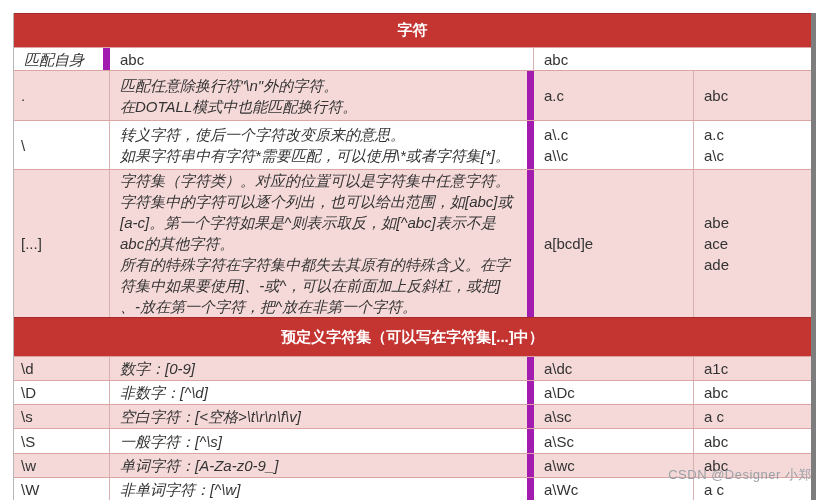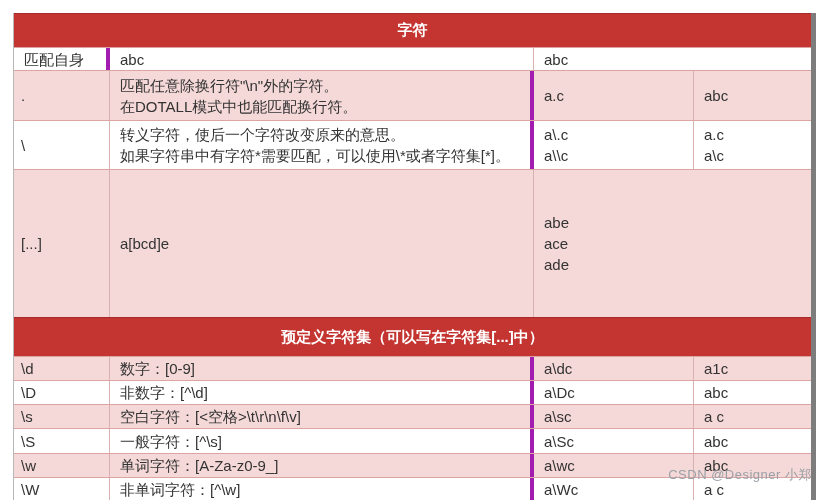--- a/index.html
+++ b/index.html
@@ -34,21 +34,21 @@
   .row.white{background:#ffffff;}
   .row.pink{background:#f5d9d8;}
   .cell{
     display:flex;align-items:center;
     padding:1px 4px 1px 10px;
     box-sizing:border-box;
     white-space:pre-line;
     overflow:hidden;
   }
   .c1{padding-left:7px;border-right:1px solid #d7b2b1;}
-  .c2{border-right:4px solid #a21caf;}
+  .c2{border-right:7px solid #a21caf;font-style:italic;}
   .c3{border-right:1px solid #d7b2b1;}
   .watermark{
     position:absolute;right:11px;bottom:16px;
     color:#9aa0a6;font-size:13px;letter-spacing:.5px;
     white-space:nowrap;
   }
 </style>
 </head>
 <body>
 
@@ -77,20 +77,27 @@
     <div class="cell c2">转义字符，使后一个字符改变原来的意思。
 如果字符串中有字符*需要匹配，可以使用\*或者字符集[*]。</div>
     <div class="cell c3">a\.c
 a\\c</div>
     <div class="cell c4">a.c
 a\c</div>
   </div>
 
   <div class="row pink" style="height:147px">
     <div class="cell c1">[...]</div>
+    <div class="cell c2">字符集（字符类）。对应的位置可以是字符集中任意字符。
+字符集中的字符可以逐个列出，也可以给出范围，如[abc]或
+[a-c]。第一个字符如果是^则表示取反，如[^abc]表示不是
+abc的其他字符。
+所有的特殊字符在字符集中都失去其原有的特殊含义。在字
+符集中如果要使用]、-或^，可以在前面加上反斜杠，或把]
+、-放在第一个字符，把^放在非第一个字符。</div>
     <div class="cell c3">a[bcd]e</div>
     <div class="cell c4">abe
 ace
 ade</div>
   </div>
 
   <div class="hdr hdr2">
     <span>预定义字符集（可以写在字符集[...]中）</span>
   </div>
 

